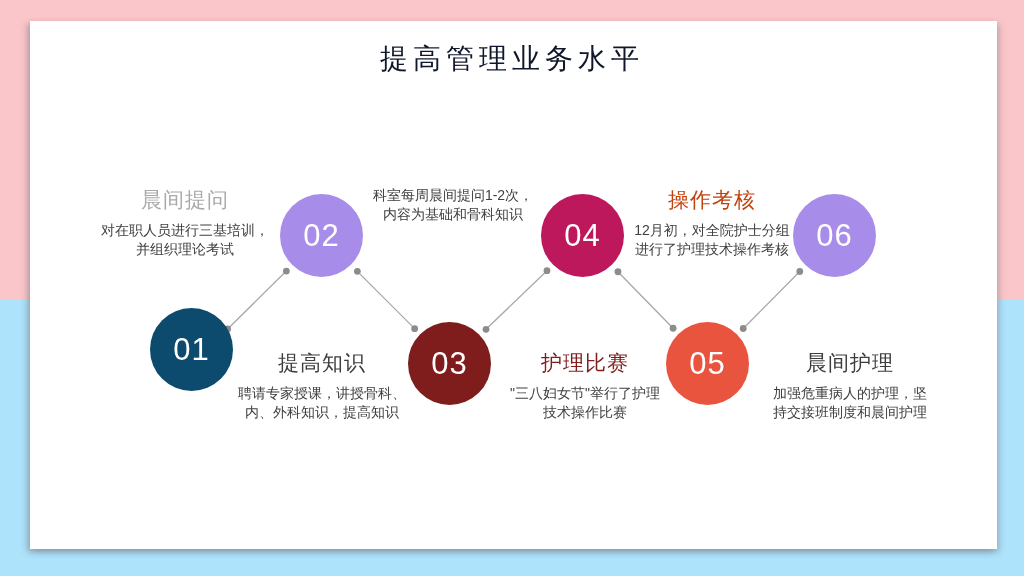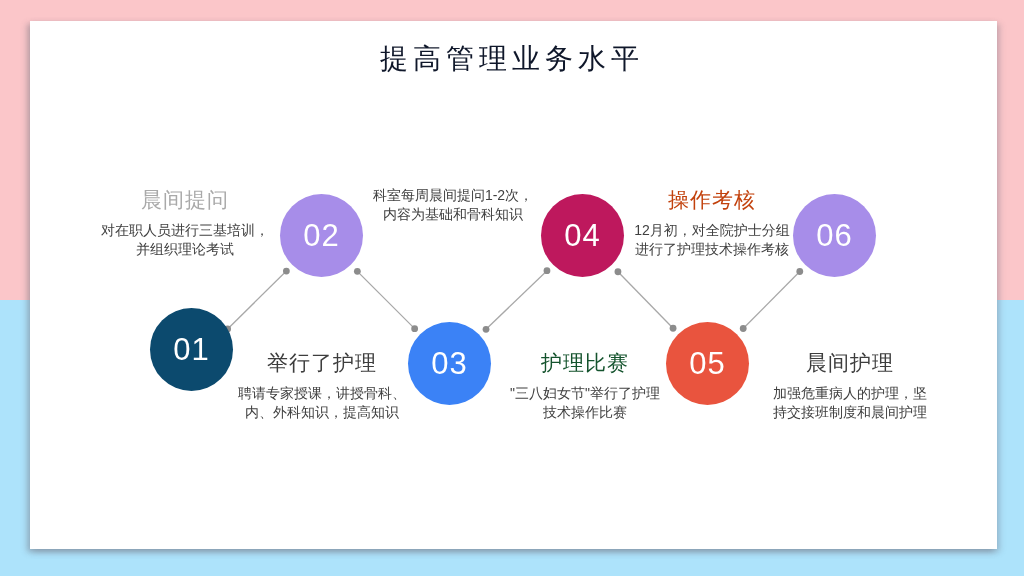--- a/index.html
+++ b/index.html
@@ -57,39 +57,39 @@
     <circle cx="673.0663500507252" cy="328.22794245194257" r="3.4" fill="#8c8c8c"></circle>
     <line x1="743.2164198805135" y1="328.50628547475804" x2="799.7835801194865" y2="271.49371452524196" stroke="#a8a8a8" stroke-width="1.3"></line>
     <circle cx="743.2164198805135" cy="328.50628547475804" r="3.4" fill="#8c8c8c"></circle>
     <circle cx="799.7835801194865" cy="271.49371452524196" r="3.4" fill="#8c8c8c"></circle>
   </svg>
 
 <div class="circle" style="left: 150px; top: 308px; background: #0c4a6e;">
   <span>01</span>
 </div>
 <div class="step-text bottom" style="left:216px">
-  <div class="step-title" style="color: rgb(61, 61, 61);">举行了护理</div>
+  <div class="step-title" style="color: rgb(61, 61, 61);">提高知识</div>
   <div class="step-desc">聘请专家授课，讲授骨科、
 内、外科知识，提高知识</div>
 </div>
 
 <div class="circle" style="left: 280px; top: 194px; background: rgb(167, 141, 233);">
   <span>02</span>
 </div>
 <div class="step-text top" style="left:79px">
   <div class="step-title" style="color: rgb(169, 169, 169);">晨间提问</div>
   <div class="step-desc">对在职人员进行三基培训，
 并组织理论考试</div>
 </div>
 
-<div class="circle" style="left: 408px; top: 322px; background: #3b82f6;">
+<div class="circle" style="left: 408px; top: 322px; background: #7f1d1d;">
   <span>03</span>
 </div>
 <div class="step-text bottom" style="left:479px">
-  <div class="step-title" style="color: #14532d;">护理比赛</div>
+  <div class="step-title" style="color: #7f1d1d;">护理比赛</div>
   <div class="step-desc">"三八妇女节"举行了护理
 技术操作比赛</div>
 </div>
 
 <div class="circle" style="left: 541px; top: 194px; background: #be185d;">
   <span>04</span>
 </div>
 <div class="step-text top" style="left:347px">
   <div class="step-desc">科室每周晨间提问1-2次，
 内容为基础和骨科知识</div>

